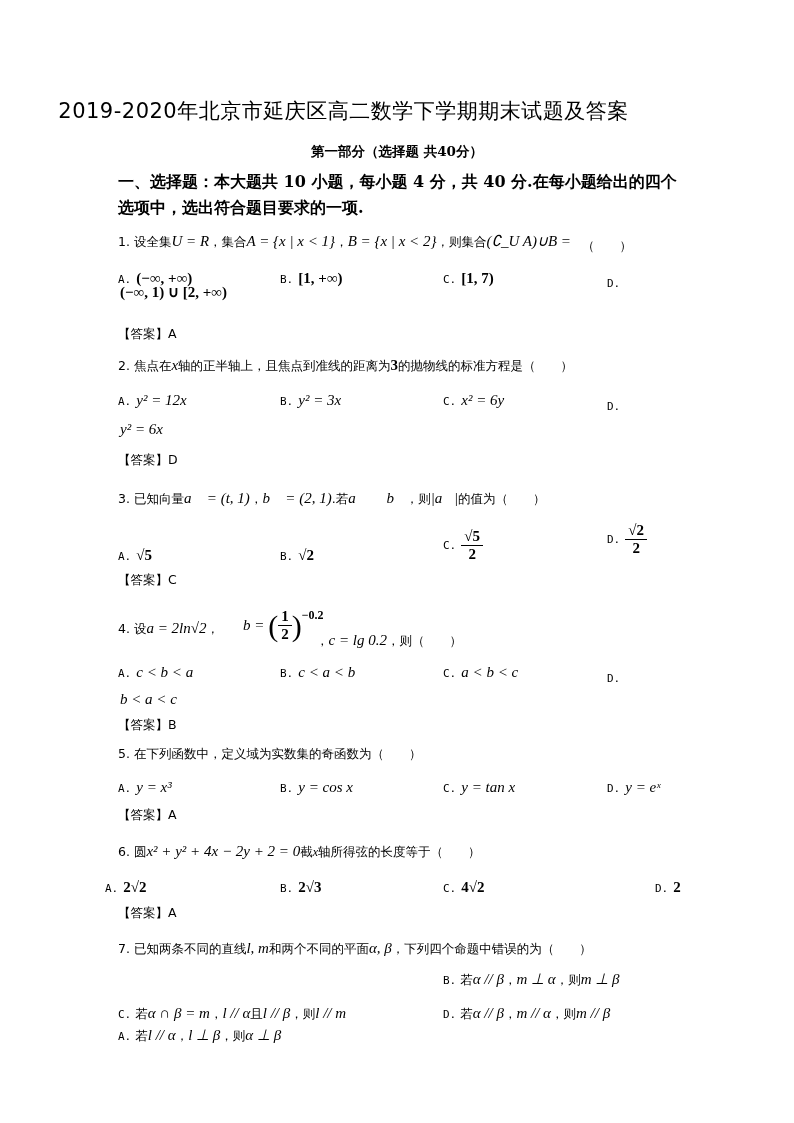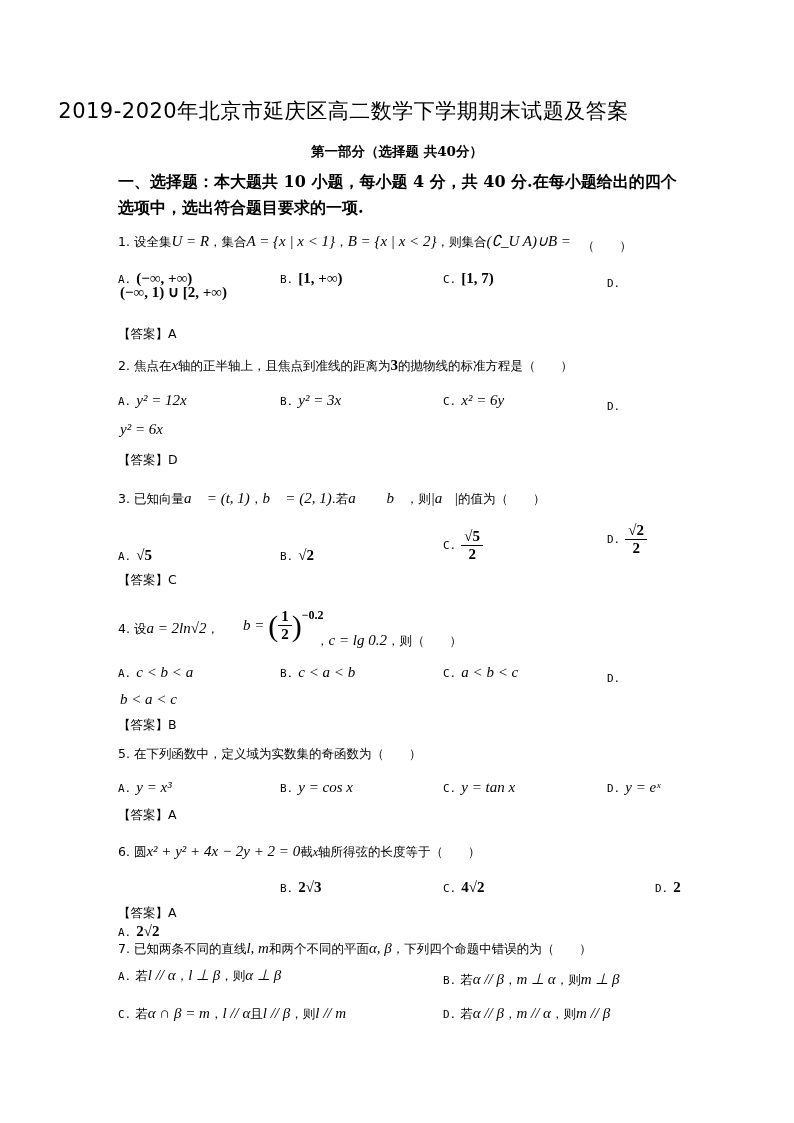--- a/index.html
+++ b/index.html
@@ -84,31 +84,31 @@
 <div class="abs" style="left:118px; top:777px;"><span class="lbl">A.</span> <span class="m">y = x³</span></div>
 <div class="abs" style="left:280px; top:777px;"><span class="lbl">B.</span> <span class="m">y = cos x</span></div>
 <div class="abs" style="left:443px; top:777px;"><span class="lbl">C.</span> <span class="m">y = tan x</span></div>
 <div class="abs" style="left:607px; top:777px;"><span class="lbl">D.</span> <span class="m">y = eˣ</span></div>
 <div class="abs ans" style="left:118px; top:807px;"><span>【答案】</span><span>A</span></div>
 
 <div class="abs q" style="left:118px; top:843px;">
   <span>6.</span>
   <span>圆</span><span class="m">x² + y² + 4x − 2y + 2 = 0</span><span>截</span><span class="m" style="font-size:12px;">x</span><span>轴所得弦的长度等于（　　）</span>
 </div>
-<div class="abs" style="left:118px; top:877px;margin-top:44px;"><span class="lbl">A.</span> <span class="mu">2√2</span></div>
+<div class="abs" style="left:105px; top:877px;"><span class="lbl">A.</span> <span class="mu">2√2</span></div>
 <div class="abs" style="left:280px; top:877px;"><span class="lbl">B.</span> <span class="mu">2√3</span></div>
 <div class="abs" style="left:443px; top:877px;"><span class="lbl">C.</span> <span class="mu">4√2</span></div>
 <div class="abs" style="left:607px; top:877px;margin-left:48px;"><span class="lbl">D.</span> <span class="mu">2</span></div>
 <div class="abs ans" style="left:118px; top:905px;"><span>【答案】</span><span>A</span></div>
 
 <div class="abs q" style="left:118px; top:940px;">
   <span>7.</span>
   <span>已知两条不同的直线</span><span class="m">l, m</span><span>和两个不同的平面</span><span class="m">α, β</span><span>，下列四个命题中错误的为（　　）</span>
 </div>
-<div class="abs q" style="left:118px; top:966px;">
+<div class="abs q" style="left:118px; top:1026px;">
   <span class="lbl">A.</span>
   <span>若</span><span class="m">l // α</span><span>，</span><span class="m">l ⊥ β</span><span>，则</span><span class="m">α ⊥ β</span>
 </div>
 <div class="abs q" style="left:443px; top:970px;">
   <span class="lbl">B.</span>
   <span>若</span><span class="m">α // β</span><span>，</span><span class="m">m ⊥ α</span><span>，则</span><span class="m">m ⊥ β</span>
 </div>
 <div class="abs q" style="left:118px; top:1005px;">
   <span class="lbl">C.</span>
   <span>若</span><span class="m">α ∩ β = m</span><span>，</span><span class="m">l // α</span><span>且</span><span class="m">l // β</span><span>，则</span><span class="m">l // m</span>

